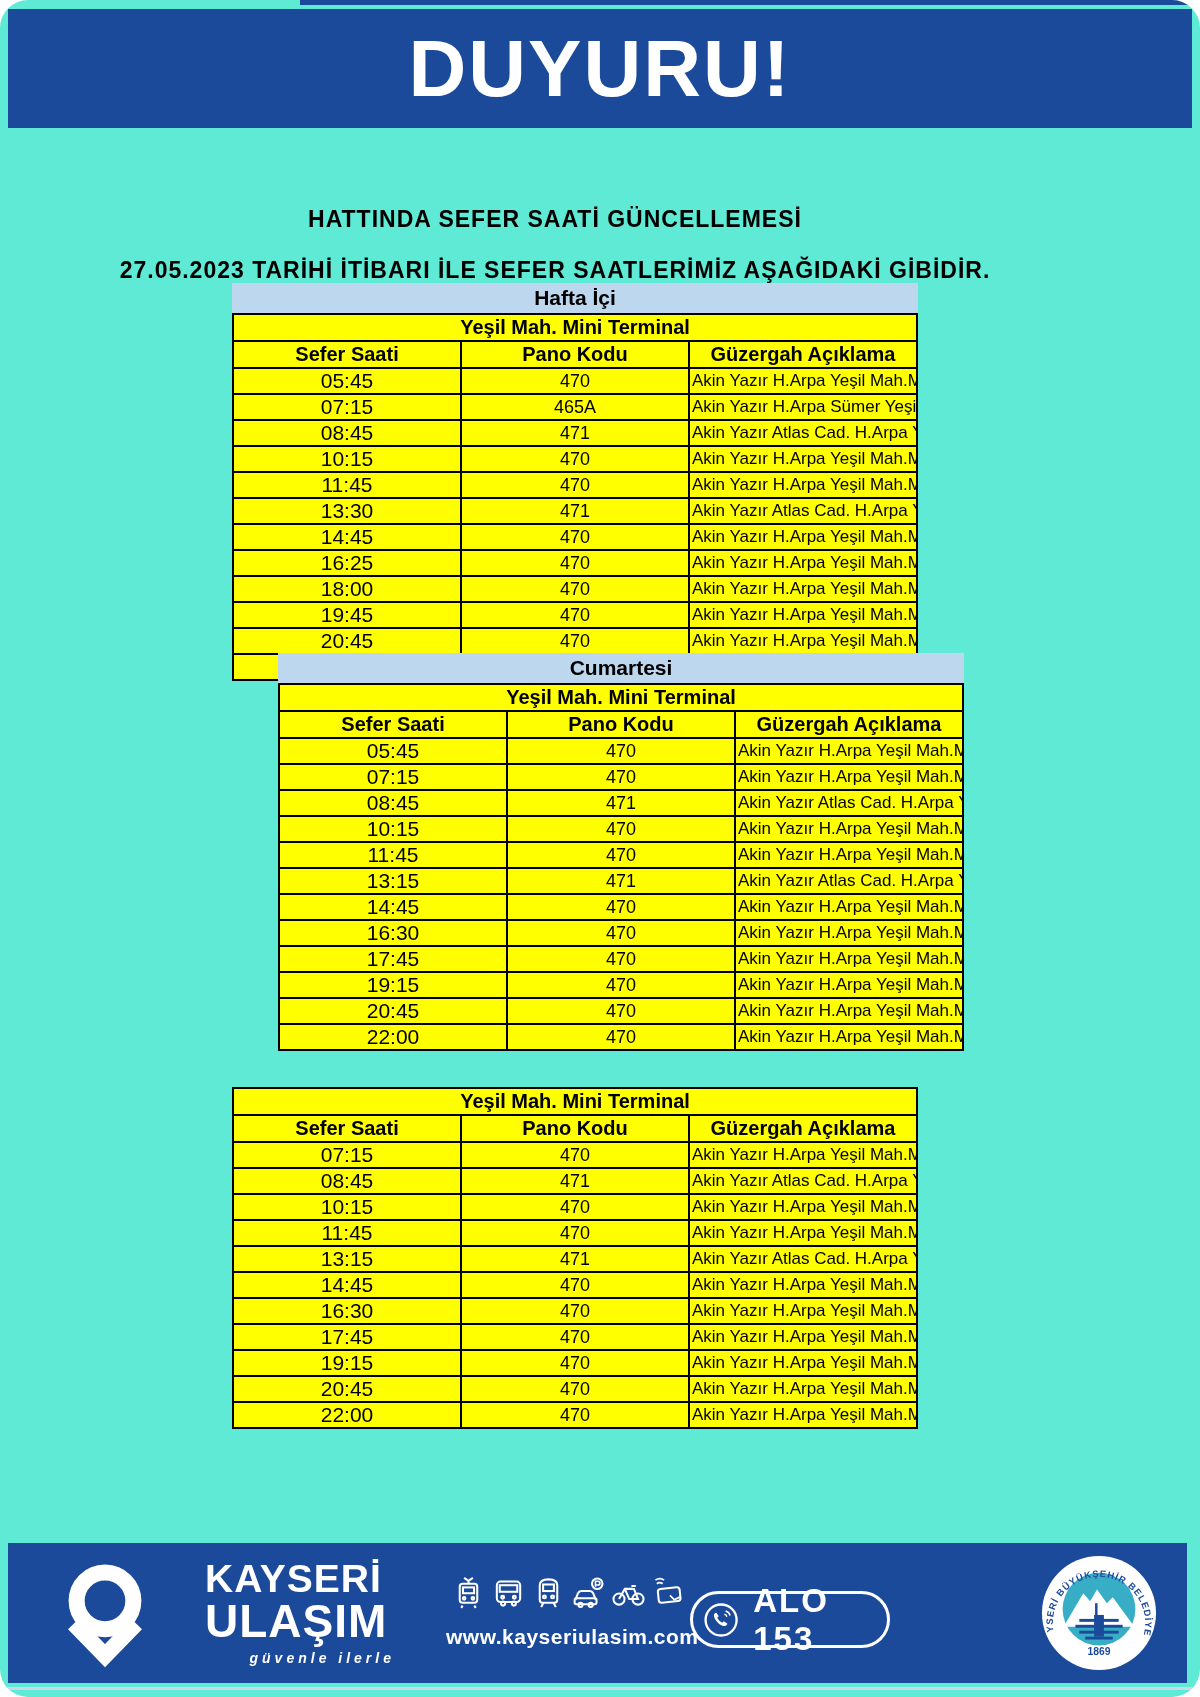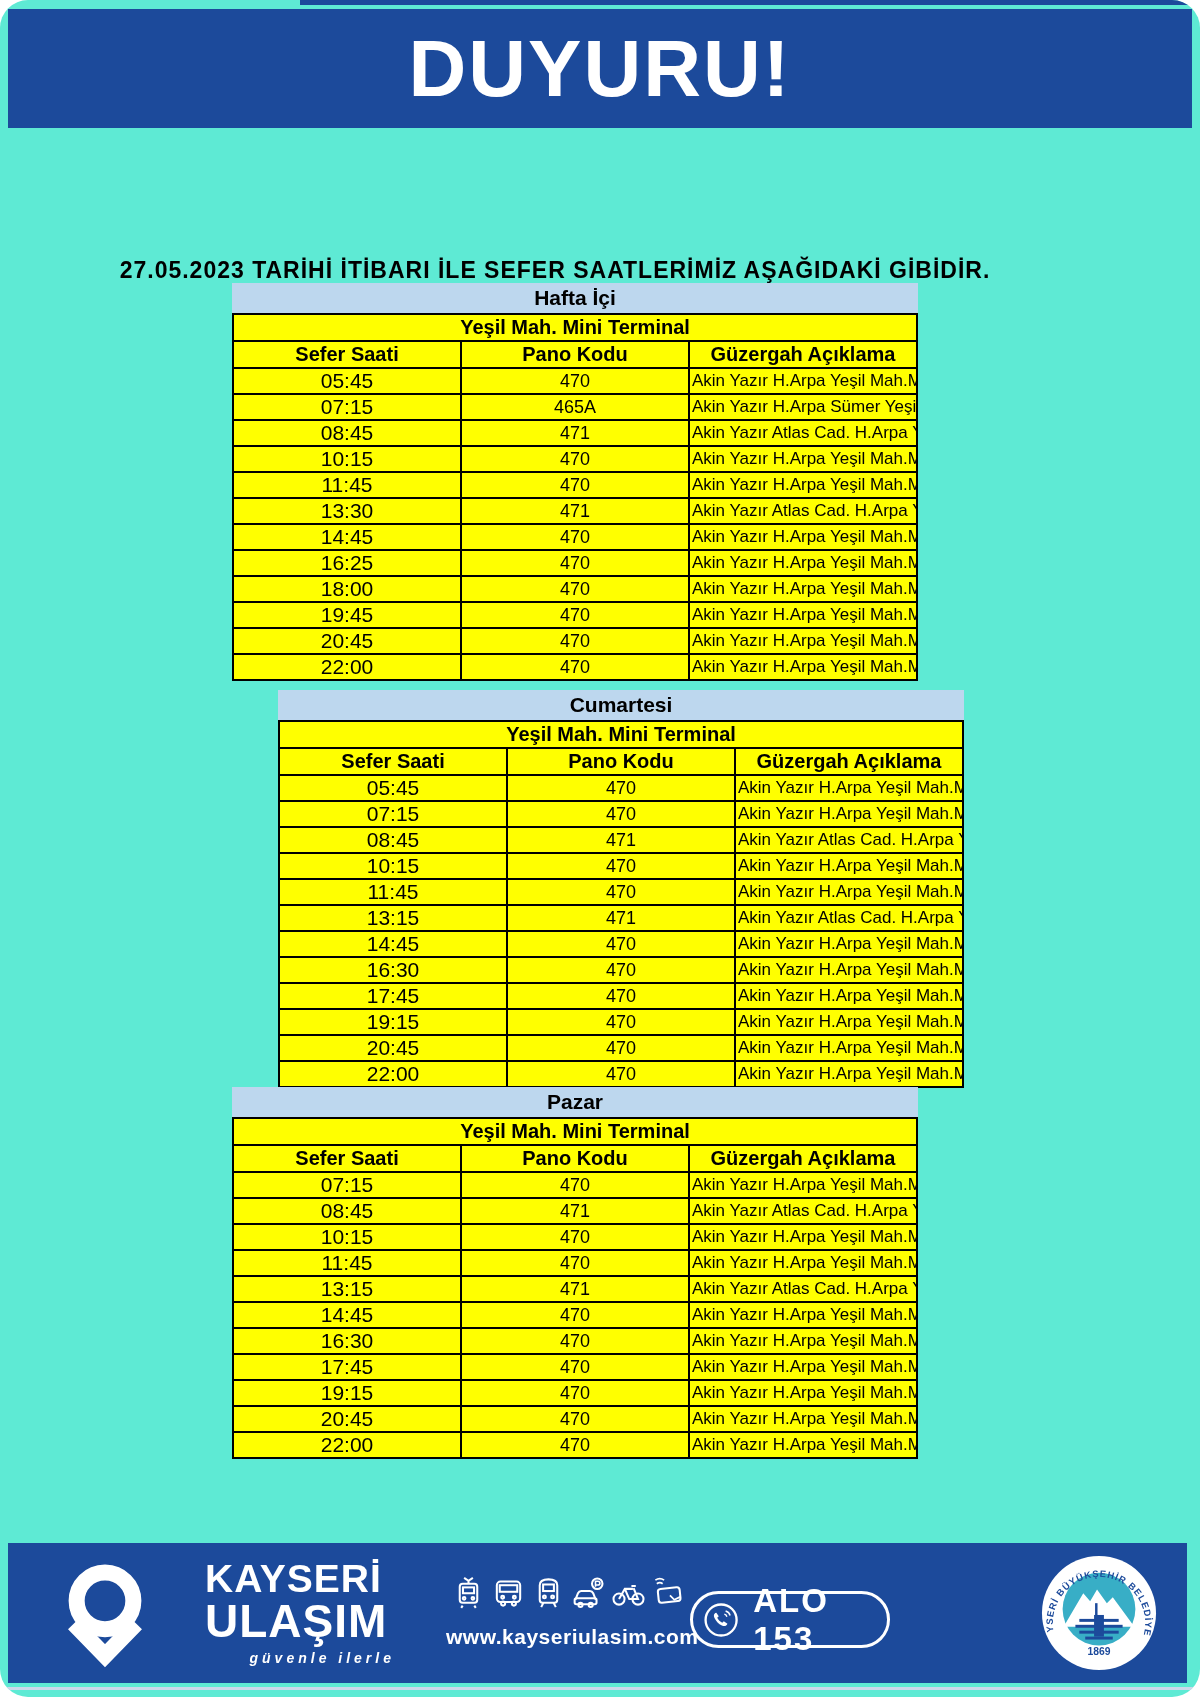--- a/index.html
+++ b/index.html
@@ -11,21 +11,21 @@
   .banner { position:absolute; left:8px; top:9px; width:1184px; height:119px; background:#1c4a9b;
             display:flex; align-items:center; justify-content:center; }
   .banner h1 { color:#fff; font-size:80px; font-weight:bold; letter-spacing:2px; }
 
   .heading-wrap { position:absolute; left:0; width:1110px; text-align:center; }
   .line-name { top:150px; color:#1e73be; font-size:32px; font-weight:bold; letter-spacing:1px; }
   .subtitle  { top:206px; color:#000; font-size:23px; font-weight:bold; letter-spacing:1px; }
   .date-line { top:257px; color:#000; font-size:23px; font-weight:bold; letter-spacing:1px; }
 
   .schedule { position:absolute; left:232px; width:686px; }
-  .s0 { top:283px; } .s1 { top:690px;padding-left:46px; } .s2 { top:1087px; }
+  .s0 { top:283px; } .s1 { top:653px;padding-left:46px; } .s2 { top:1087px; }
   .day-header { width:686px; height:30px; background:#bdd7ee; color:#000;
                 font-size:21px; font-weight:bold; display:flex; align-items:center; justify-content:center; }
   table.timetable { border-collapse:collapse; width:686px; table-layout:fixed; }
   table.timetable th, table.timetable td { border:2px solid #000; background:#ffff00; color:#000;
                 text-align:center; vertical-align:middle; padding:0 2px; overflow:hidden; white-space:nowrap; }
   th.terminal { height:27px; font-size:20px; font-weight:bold; }
   tr.cols th { height:27px; font-size:20px; font-weight:bold; }
   th.c0, td.c0 { width:104px; }
   th.c1, td.c1 { width:92px; }
   td.c0 { height:26px; font-size:21px; }
@@ -56,20 +56,21 @@
 <body>
 
 <div class="page">
 
   <div class="top-strip"></div>
 
   <header class="banner">
     <h1>DUYURU!</h1>
   </header>
 
+  <div class="heading-wrap subtitle">HATTINDA SEFER SAATİ GÜNCELLEMESİ</div>
   <div class="heading-wrap date-line">27.05.2023 TARİHİ İTİBARI İLE SEFER SAATLERİMİZ AŞAĞIDAKİ GİBİDİR.</div>
 
   <section class="schedule s0">
     <div class="day-header">Hafta İçi</div>
     <table class="timetable">
       <thead>
         <tr>
           <th colspan="3" class="terminal">Yeşil Mah. Mini Terminal</th>
         </tr>
         <tr class="cols">
@@ -215,21 +216,20 @@
           <tr>
             <td class="c0">22:00</td>
             <td class="c1">470</td>
             <td class="c2">Akin Yazır H.Arpa Yeşil Mah.Mini Terminal Ring</td>
           </tr>
         </tbody>
     </table>
   </section>
 
   <section class="schedule s2">
-    <div class="day-header">Pazar</div>
     <table class="timetable">
       <thead>
         <tr>
           <th colspan="3" class="terminal">Yeşil Mah. Mini Terminal</th>
         </tr>
         <tr class="cols">
           <th class="c0">Sefer Saati</th>
           <th class="c1">Pano Kodu</th>
           <th class="c2">Güzergah Açıklama</th>
         </tr>

